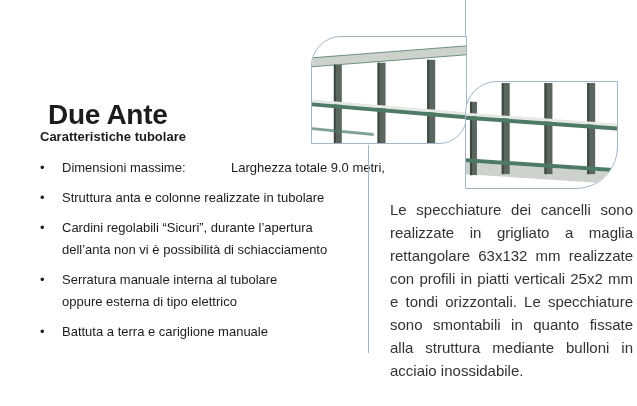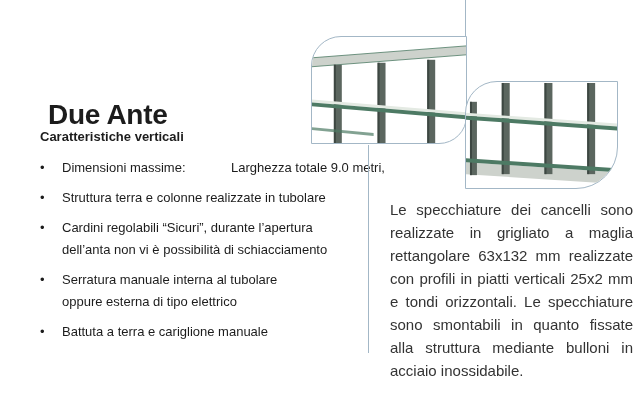--- a/index.html
+++ b/index.html
@@ -42,36 +42,36 @@
     position:absolute;left:390px;top:198px;width:243px;margin:0;
     font-size:15px;line-height:23px;text-align:justify;color:var(--muted_text,#333333);
   }
 </style>
 </head>
 <body>
 
 <div class="page">
 
   <h1 class="title">Due Ante</h1>
-  <h2 class="subtitle">Caratteristiche verticali</h2>
+  <h2 class="subtitle">Caratteristiche tubolare</h2>
 
   <ul class="specs">
     <li>
       <span class="bullet">•</span>
       <div class="li-body dim-row">
         <span class="dim-label">Dimensioni massime:</span>
         <span class="dim-values">
           <span class="li-line" style="display:block">Larghezza totale 9.0 metri,</span>
         </span>
       </div>
     </li>
     <li>
       <span class="bullet">•</span>
       <div class="li-body">
-        <div class="li-line">Struttura terra e colonne realizzate in tubolare</div>
+        <div class="li-line">Struttura anta e colonne realizzate in tubolare</div>
       </div>
     </li>
     <li>
       <span class="bullet">•</span>
       <div class="li-body">
         <div class="li-line">Cardini regolabili “Sicuri”, durante l’apertura</div>
         <div class="li-line">dell’anta non vi è possibilità di schiacciamento</div>
       </div>
     </li>
     <li>

